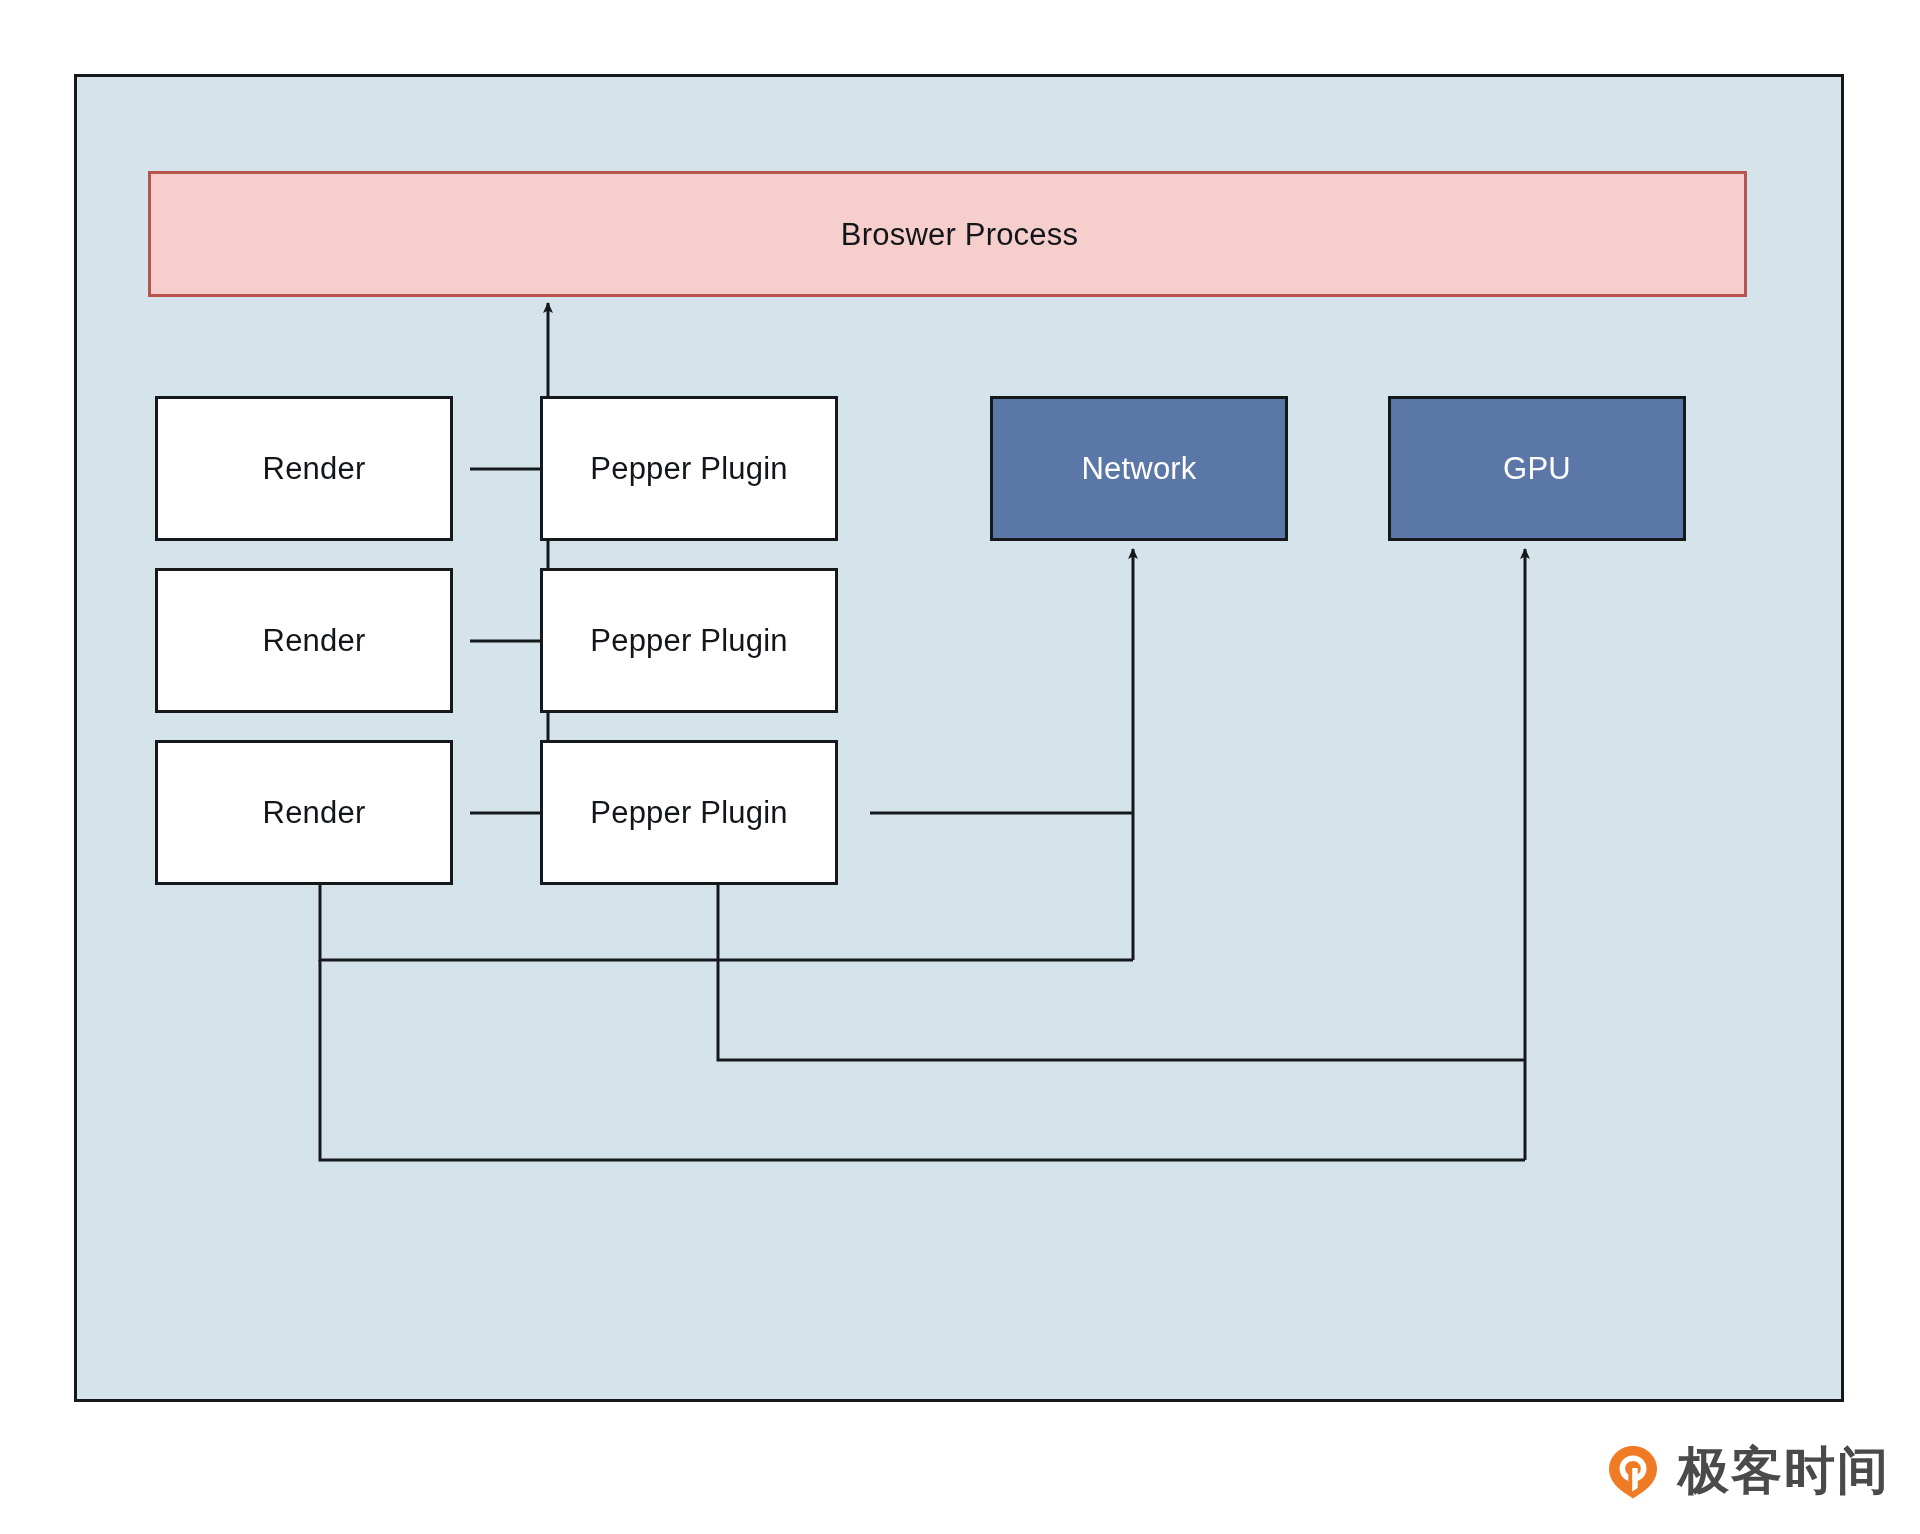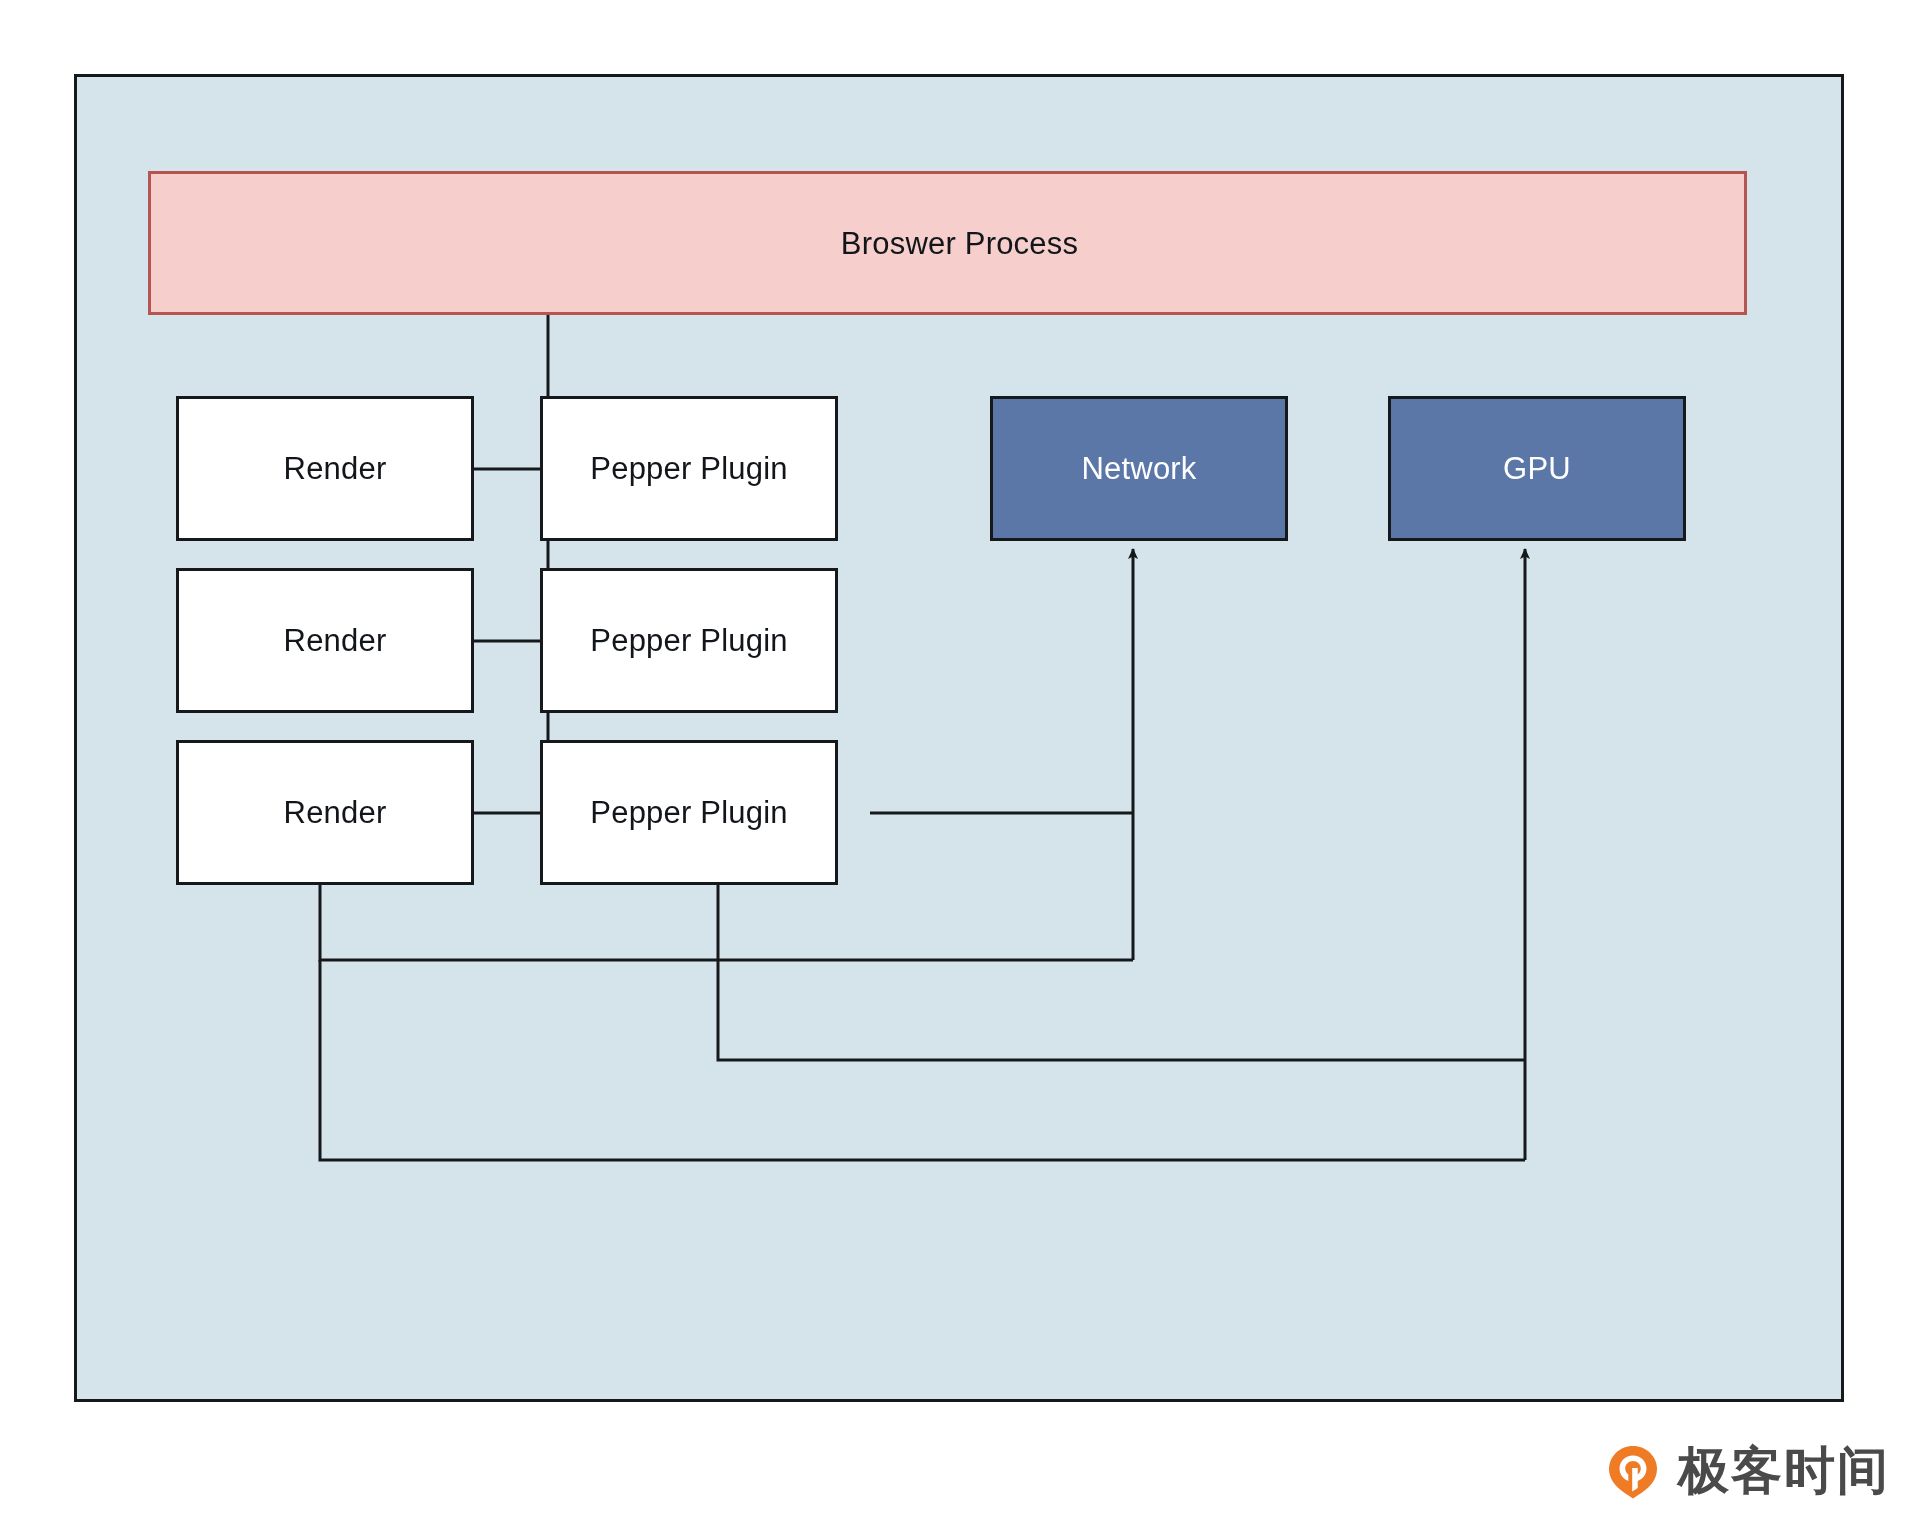--- a/index.html
+++ b/index.html
@@ -4,28 +4,28 @@
 <style>
   html,body{margin:0;padding:0;background:#ffffff;}
   body{width:1920px;height:1534px;position:relative;overflow:hidden;
        font-family:"Liberation Sans","DejaVu Sans",sans-serif;}
   #stage{position:absolute;left:0;top:0;width:1920px;height:1534px;}
   .container-box{position:absolute;left:74px;top:74px;width:1770px;height:1328px;
        background:#d4e4ea;border:3px solid #16191c;box-sizing:border-box;}
   .node{position:absolute;box-sizing:border-box;display:flex;align-items:center;
        justify-content:center;}
   .node .label{font-size:31px;line-height:1;letter-spacing:0.2px;}
-  .browser-process{left:148px;top:171px;width:1599px;height:144px;
+  .browser-process{left:148px;top:171px;width:1599px;height:126px;
        background:#f6cecc;border:3px solid #b85450;padding-left:24px;}
   .browser-process .label{color:#12161a;}
   .white-node{width:298px;height:145px;background:#ffffff;border:3px solid #16191c;}
   .white-node .label{color:#12161a;}
   .blue-node{width:298px;height:145px;background:#5b77a8;border:3px solid #16191c;}
   .blue-node .label{color:#ffffff;}
-  .r-c1{left:176px;padding-left:20px;} .r-c2{left:540px;}
+  .r-c1{left:155px;padding-left:20px;} .r-c2{left:540px;}
   .r-r1{top:396px;} .r-r2{top:568px;} .r-r3{top:740px;}
   .n-net{left:990px;top:396px;}
   .n-gpu{left:1388px;top:396px;}
   svg.edges{position:absolute;left:0;top:0;width:1920px;height:1534px;
        pointer-events:none;overflow:visible;}
   .wm{position:absolute;right:30px;bottom:28px;display:flex;align-items:center;gap:16px;}
   .wm-mark{width:58px;height:58px;position:relative;}
   .wm-text{font-size:51px;color:#4a4a4a;letter-spacing:2px;
        font-family:"DejaVu Sans",sans-serif;font-weight:600;}
 </style>

